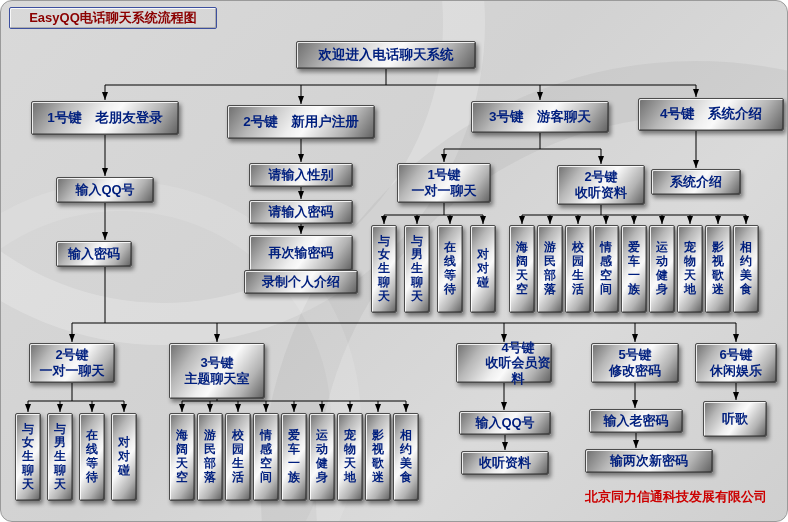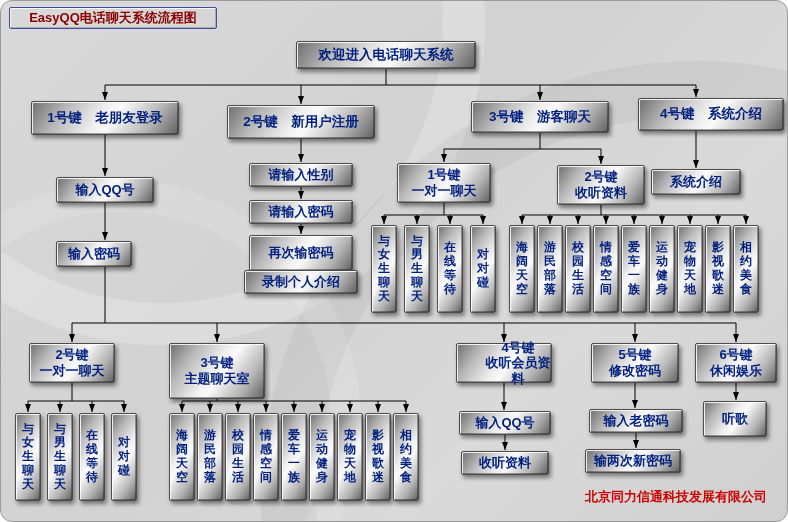--- a/index.html
+++ b/index.html
@@ -207,18 +207,18 @@
   <div class="btn vert" style="left:280px;top:412px;height:88px;">爱车一族</div>
   <div class="btn vert" style="left:308px;top:412px;height:88px;">运动健身</div>
   <div class="btn vert" style="left:336px;top:412px;height:88px;">宠物天地</div>
   <div class="btn vert" style="left:364px;top:412px;height:88px;">影视歌迷</div>
   <div class="btn vert" style="left:392px;top:412px;height:88px;">相约美食</div>
 
   <div class="btn" style="left:458px;top:410px;width:92px;height:24px;">输入QQ号</div>
   <div class="btn" style="left:460px;top:450px;width:88px;height:24px;">收听资料</div>
 
   <div class="btn" style="left:588px;top:408px;width:94px;height:24px;">输入老密码</div>
-  <div class="btn" style="left:584px;top:448px;width:96px;height:24px;">输两次新密码</div>
+  <div class="btn" style="left:584px;top:448px;width:128px;height:24px;">输两次新密码</div>
 
   <div class="btn" style="left:702px;top:400px;width:64px;height:36px;">听歌</div>
 
   <div class="company">北京同力信通科技发展有限公司</div>
 </div>
 
 </body></html>

